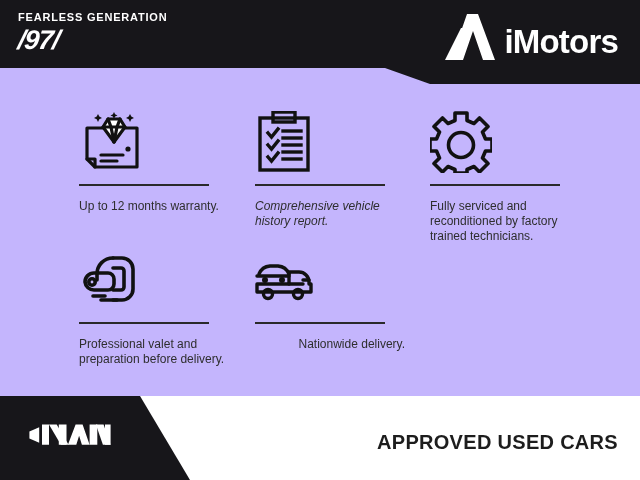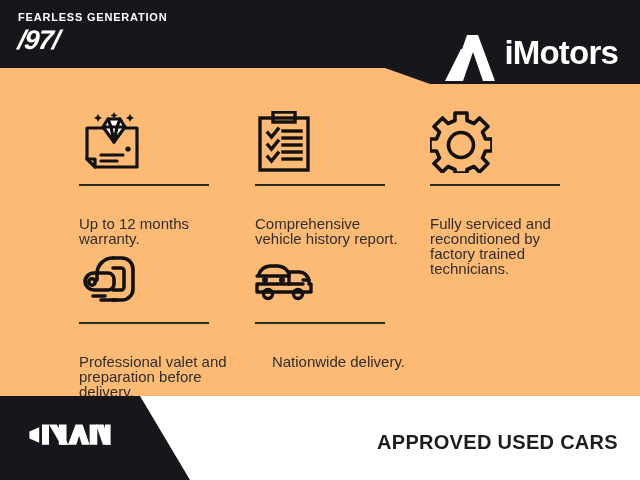--- a/index.html
+++ b/index.html
@@ -5,21 +5,21 @@
   * { box-sizing: border-box; margin: 0; padding: 0; }
   html, body {
     width: 640px; height: 480px;
     background: #ffffff;
     font-family: "Liberation Sans", sans-serif;
     overflow: hidden;
   }
   .page {
     position: relative;
     width: 640px; height: 480px;
-    background: #fdba74;
+    background: #c4b5fd;
   }
 
   
   .header {
     position: absolute;
     left: 0; top: 0;
     width: 640px; height: 84px;
     background: #17161a;
     -webkit-clip-path: polygon(0 0, 640px 0, 640px 84px, 430px 84px, 385px 68px, 0 68px);
     clip-path: polygon(0 0, 640px 0, 640px 84px, 430px 84px, 385px 68px, 0 68px);
@@ -45,23 +45,22 @@
     color: #ffffff;
     line-height: 30px;
     transform: skewX(-6deg);
     display: inline-block;
   }
 
   .imotors-lockup {
     position: absolute;
     right: 22px; top: 14px;
     display: flex;
-    align-items: flex-start;
+    align-items: flex-end;
     gap: 9px;
-    margin-top: 21px;
   }
   .imotors-mark { width: 50px; height: 46px; display: block; }
   .imotors-word {
     font-size: 33px;
     font-weight: bold;
     color: #ffffff;
     letter-spacing: -0.8px;
     line-height: 36px;
   }
 
@@ -82,29 +81,29 @@
     justify-content: flex-start;
   }
   .feature-icon svg { display: block; }
   .feature-rule {
     width: 130px;
     height: 2px;
     background: #2a2a2a;
     margin-top: 6px;
   }
   .feature-text {
-    margin-top: 30px;
-    font-size: 15px;
+    margin-top: 13px;
+    font-size: 12px;
     line-height: 15px;
     color: #2e2e2e;
   }
 
   
   .f1 { left: 79px;  top: 22px; }
-  .f2 { left: 255px; top: 22px; }
+  .f2 { left: 255px; top: 22px; font-style: italic; }
   .f3 { left: 430px; top: 22px; }
   .f4 { left: 79px;  top: 160px; }
   .f5 { left: 255px; top: 160px; text-align: right; }
 
   
   .footer {
     position: absolute;
     left: 0; top: 396px;
     width: 640px; height: 84px;
     background: #ffffff;

